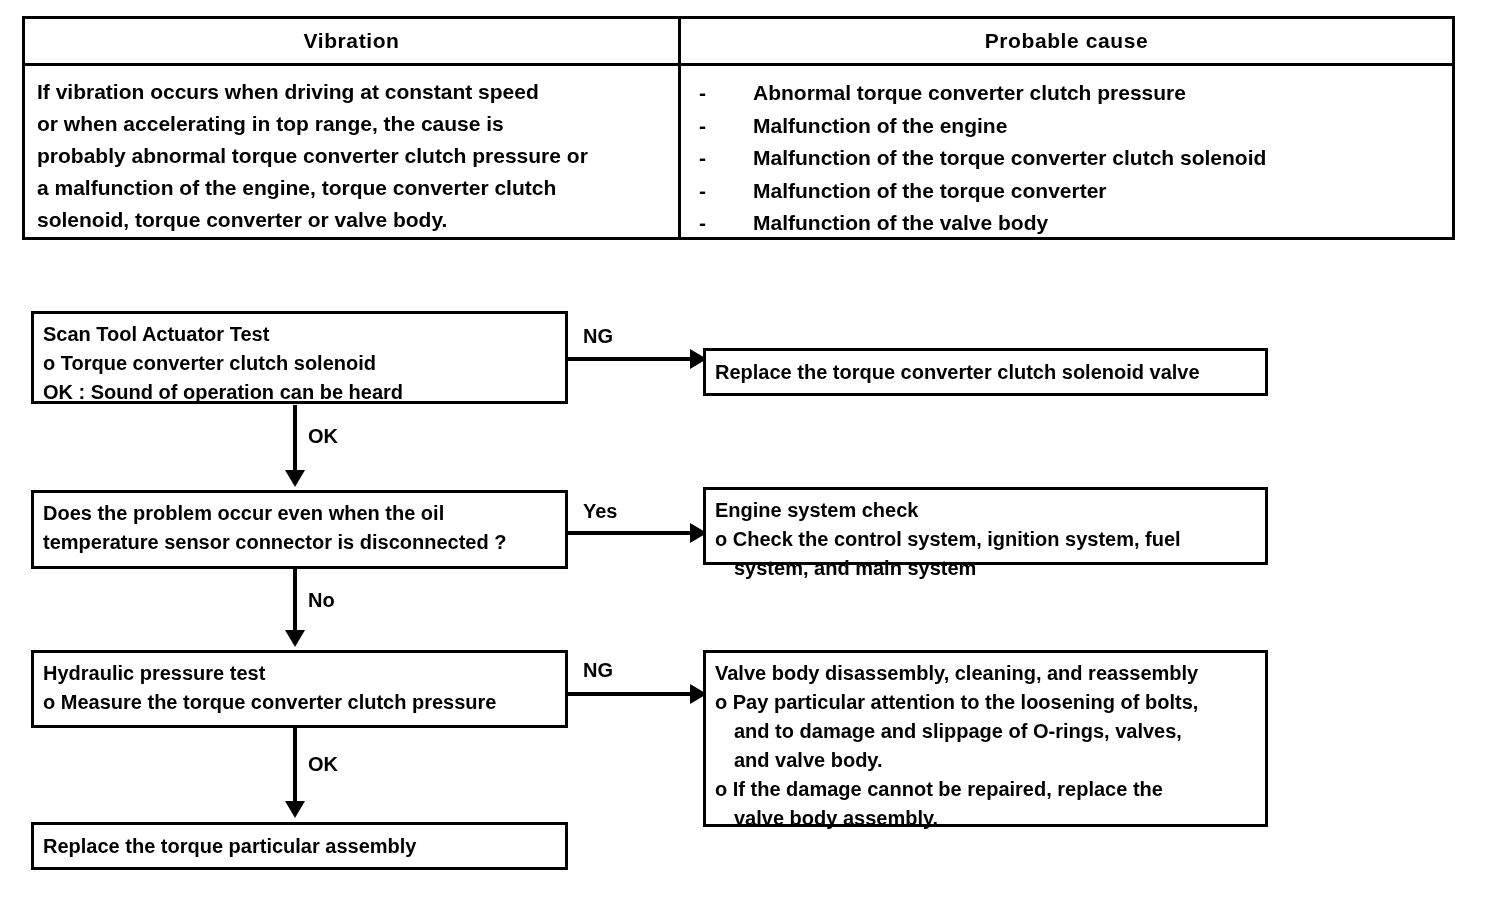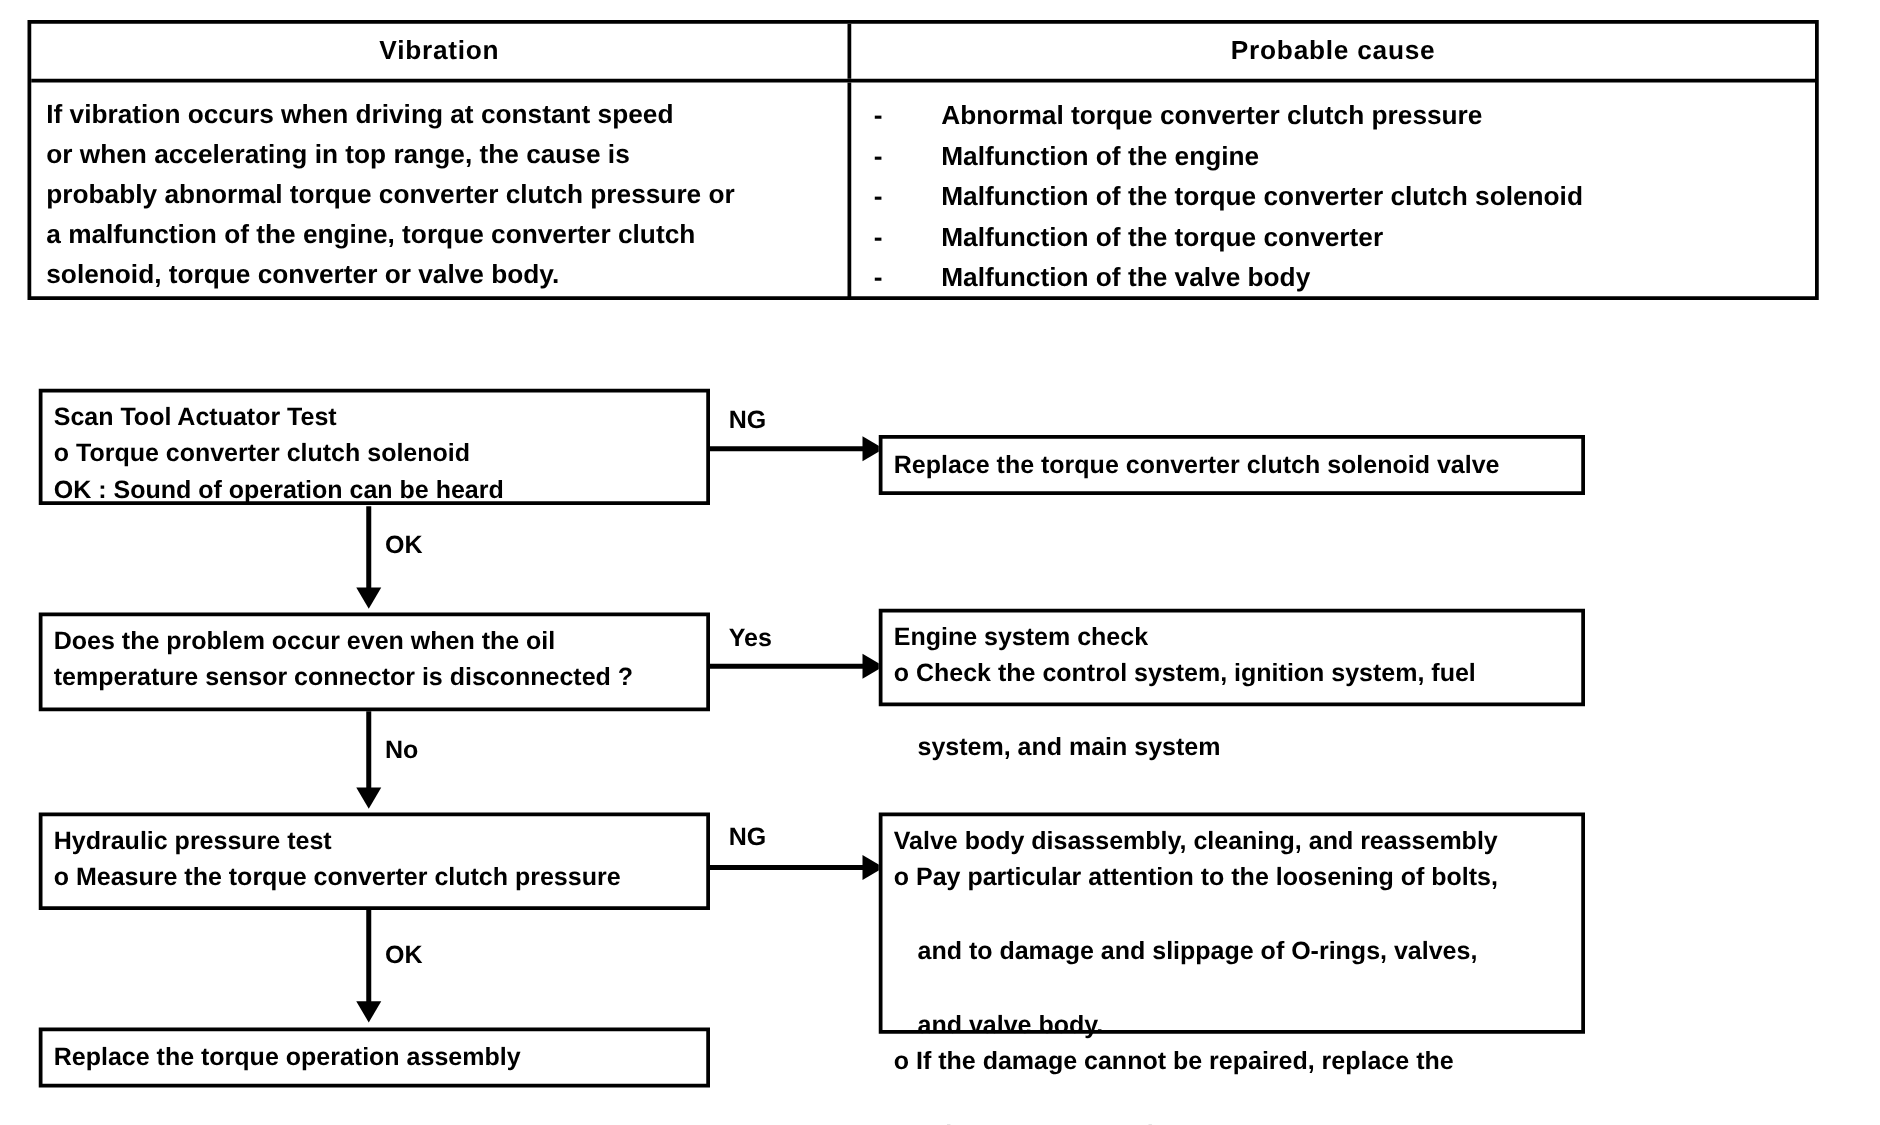--- a/index.html
+++ b/index.html
@@ -87,21 +87,21 @@
     border: 3px solid #000;
     box-sizing: border-box;
     background: #fff;
     font-size: 20px;
     line-height: 1.45;
     font-weight: 600;
     padding: 6px 9px;
   }
   .fc-box .ln { white-space: nowrap; }
   .bold-ok { font-weight: bold; }
-  .indent { padding-left: 19px; margin-top: 30px; }
+  .indent { padding-left: 19px; }
 
   
   .v-line {
     position: absolute;
     width: 4px;
     background: #000;
   }
   .h-line {
     position: absolute;
     height: 4px;
@@ -230,16 +230,16 @@
     <div class="ln indent">and valve body.</div>
     <div class="ln">o If the damage cannot be repaired, replace the</div>
     <div class="ln indent">valve body assembly.</div>
   </div>
 
   <div class="v-line" style="left:293px; top:728px; height:76px;"></div>
   <div class="arrow-down" style="left:285px; top:801px;"></div>
   <div class="edge-label" style="left:308px; top:753px;">OK</div>
 
   <div class="fc-box" style="left:31px; top:822px; width:537px; height:48px; display:flex; align-items:center;">
-    <div class="ln">Replace the torque operation assembly</div>
+    <div class="ln">Replace the torque particular assembly</div>
   </div>
 
 </div>
 
 </body></html>

